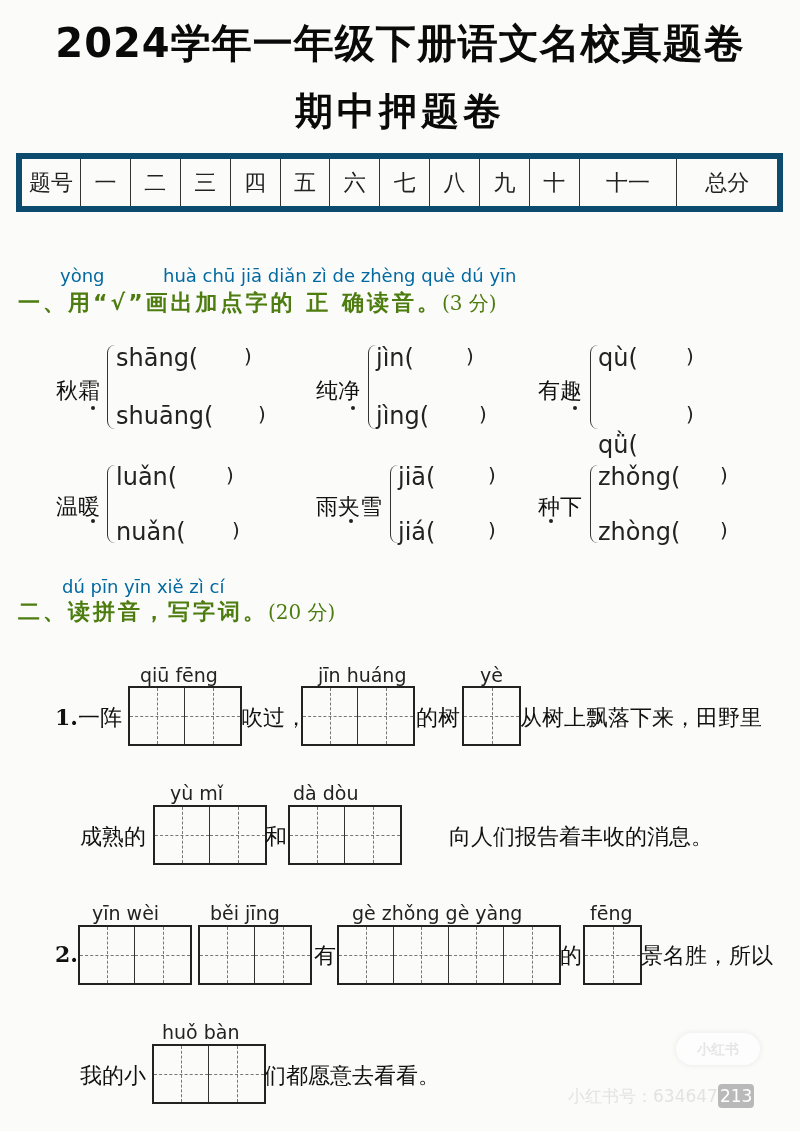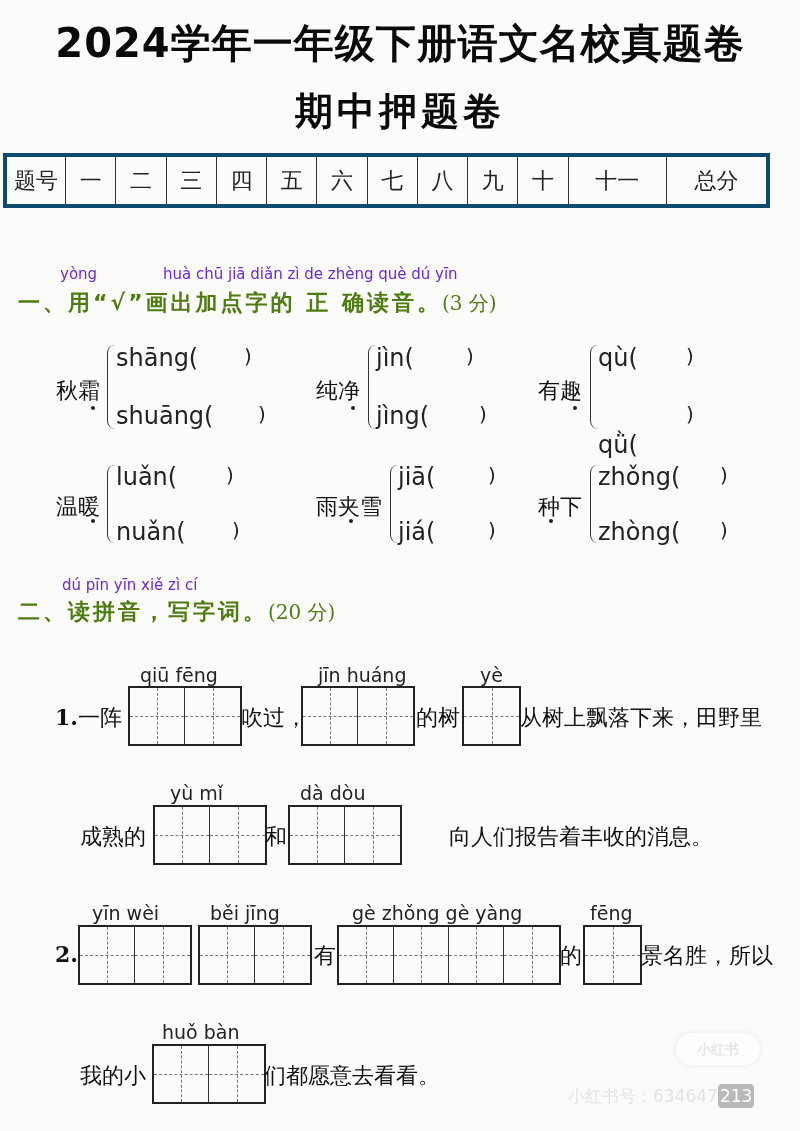--- a/index.html
+++ b/index.html
@@ -11,30 +11,30 @@
   .abs { position:absolute; }
   .title {
     left:0; width:800px; text-align:center;
     font-family:"DejaVu Sans", sans-serif; font-weight:bold;
     color:#0a0a0a; letter-spacing:1px;
   }
   #t1 { top:16px; font-size:40px; }
   #t2 { top:86px; font-size:38px; letter-spacing:4px; }
 
   table.score {
-    position:absolute; left:3px; top:153px; width:767px;
-    border-collapse:collapse; border:4px solid #0c4a6e;
+    position:absolute; left:16px; top:153px; width:767px;
+    border-collapse:collapse; border:6px solid #0c4a6e;
   }
   table.score td {
     border:1.2px solid #333; height:47px; text-align:center;
     font-family:"DejaVu Serif", serif; font-size:22px; color:#222; padding:0;
   }
   table.score td.hd { width:58px; font-size:22px; }
 
-  .pinyin { font-family:"DejaVu Sans", sans-serif; font-size:15px; color:#6d28d9; white-space:nowrap; }
+  .pinyin { font-family:"DejaVu Sans", sans-serif; font-size:18px; color:#0369a1; white-space:nowrap; }
   .sec-head {
     font-family:"DejaVu Sans", sans-serif; font-weight:bold; font-size:22px;
     color:#4d7c0f; white-space:nowrap; letter-spacing:3px;
   }
   .sec-head .pts { font-weight:normal; font-family:"DejaVu Serif", serif; font-size:20px; letter-spacing:0; }
 
   .word { font-family:"DejaVu Serif", serif; font-size:22px; position:absolute; white-space:nowrap; }
   .dot { position:absolute; width:4px; height:4px; border-radius:2px; background:#222; }
   .brace {
     position:absolute; width:8px; border-left:1.5px solid #333;
@@ -166,21 +166,21 @@
   </div>
 <div class="txt" style="left:520px;top:703px;">从树上飘落下来，田野里</div>
 
 <div class="txt" style="left:80px;top:822px;">成熟的</div>
 <div class="gp" style="left:170px;top:782px;">yù   mǐ</div>
 <div class="grid" style="left:153px;top:805px;">
     <div class="cell"></div>
     <div class="cell"></div>
   </div>
 <div class="txt" style="left:265px;top:822px;">和</div>
-<div class="gp" style="left:300px;top:782px;">dà   dòu</div>
+<div class="gp" style="left:293px;top:782px;">dà   dòu</div>
 <div class="grid" style="left:288px;top:805px;">
     <div class="cell"></div>
     <div class="cell"></div>
   </div>
 <div class="txt" style="left:403px;top:822px;padding-left:46px;">向人们报告着丰收的消息。</div>
 
 <div class="txt" style="left:55px;top:941px;"><span class="num">2.</span></div>
 <div class="gp" style="left:92px;top:902px;">yīn   wèi</div>
 <div class="grid" style="left:78px;top:925px;">
     <div class="cell"></div>

